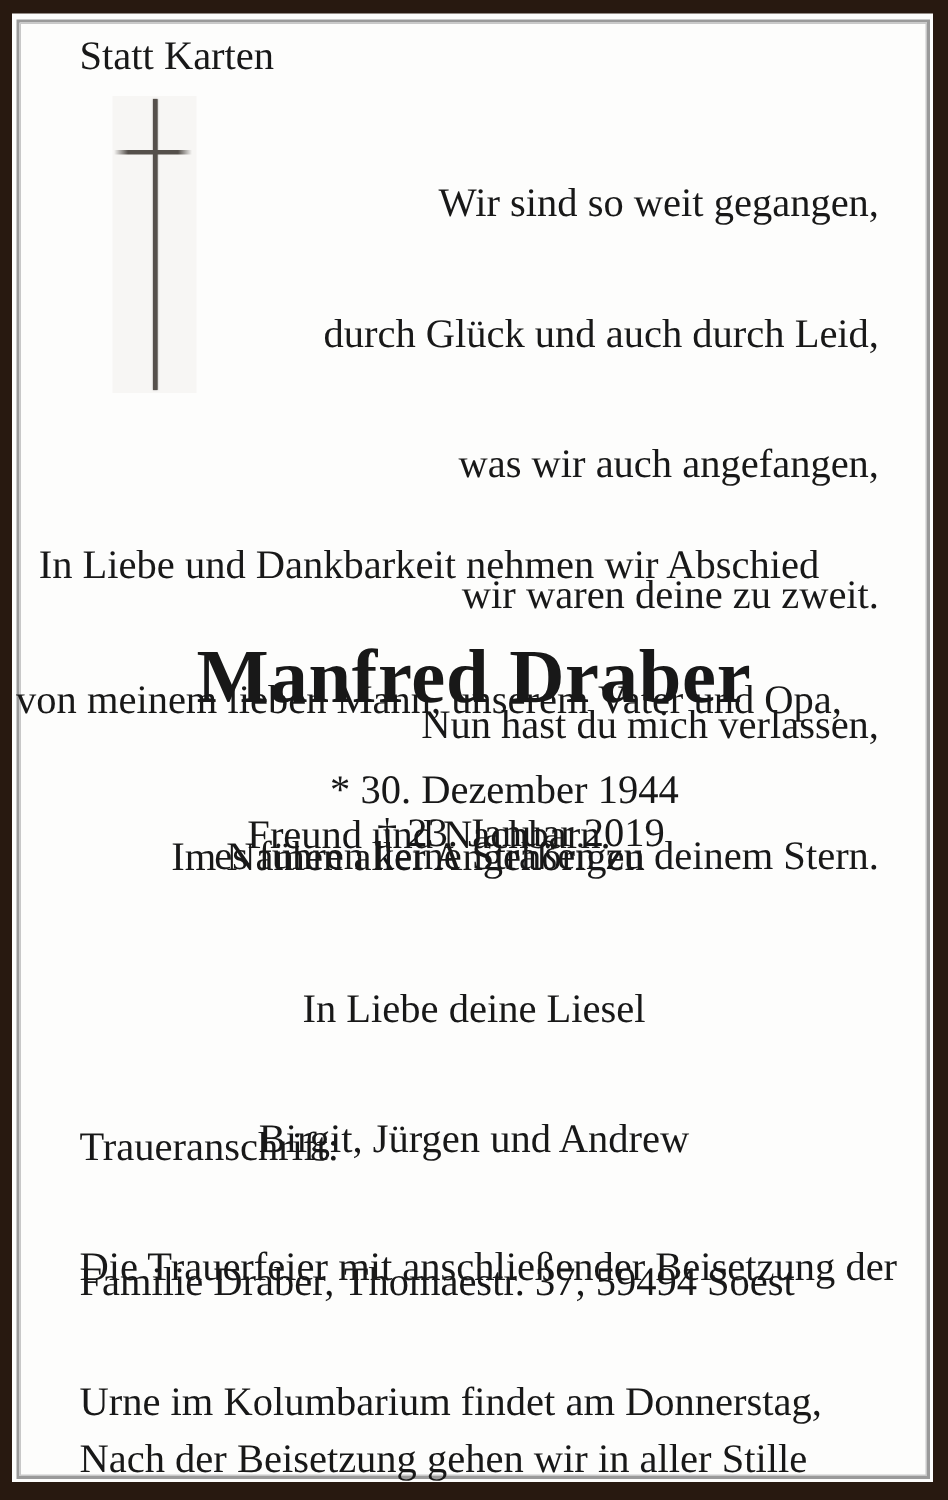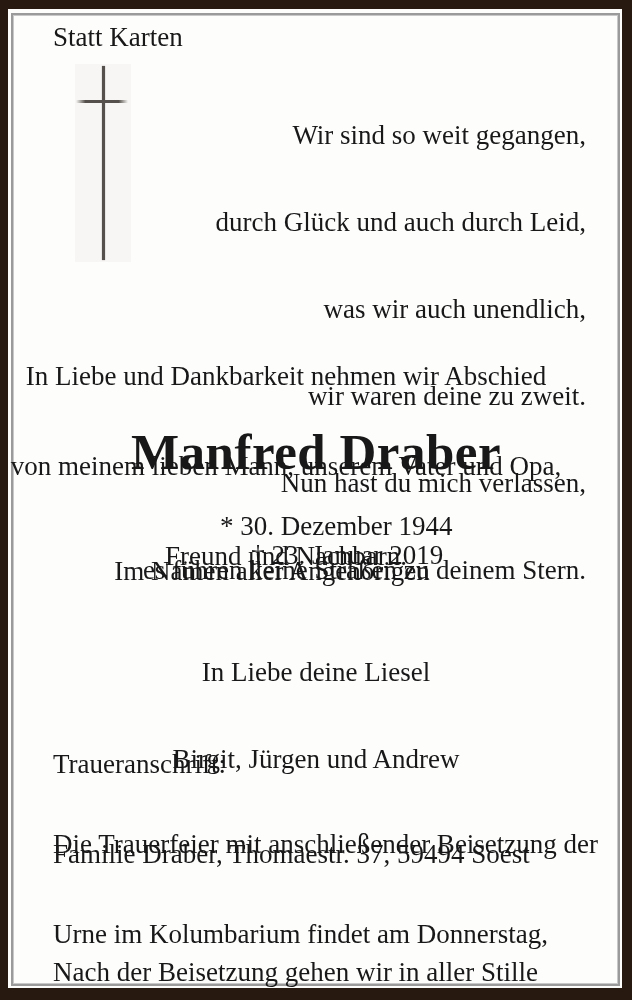--- a/index.html
+++ b/index.html
@@ -101,21 +101,21 @@
     <div class="t statt">Statt Karten</div>
 
     <div class="cross-box">
       <div class="cross-v"></div>
       <div class="cross-h"></div>
     </div>
 
     <div class="t poem">
       <div>Wir sind so weit gegangen,</div>
       <div>durch Glück und auch durch Leid,</div>
-      <div>was wir auch unendlich,</div>
+      <div>was wir auch angefangen,</div>
       <div>wir waren deine zu zweit.</div>
       <div>Nun hast du mich verlassen,</div>
       <div>es führen keine Straßen zu deinem Stern.</div>
     </div>
 
     <div class="t intro">
       <div>In Liebe und Dankbarkeit nehmen wir Abschied</div>
       <div>von meinem lieben Mann, unserem Vater und Opa,</div>
       <div>Freund und Nachbarn.</div>
     </div>

